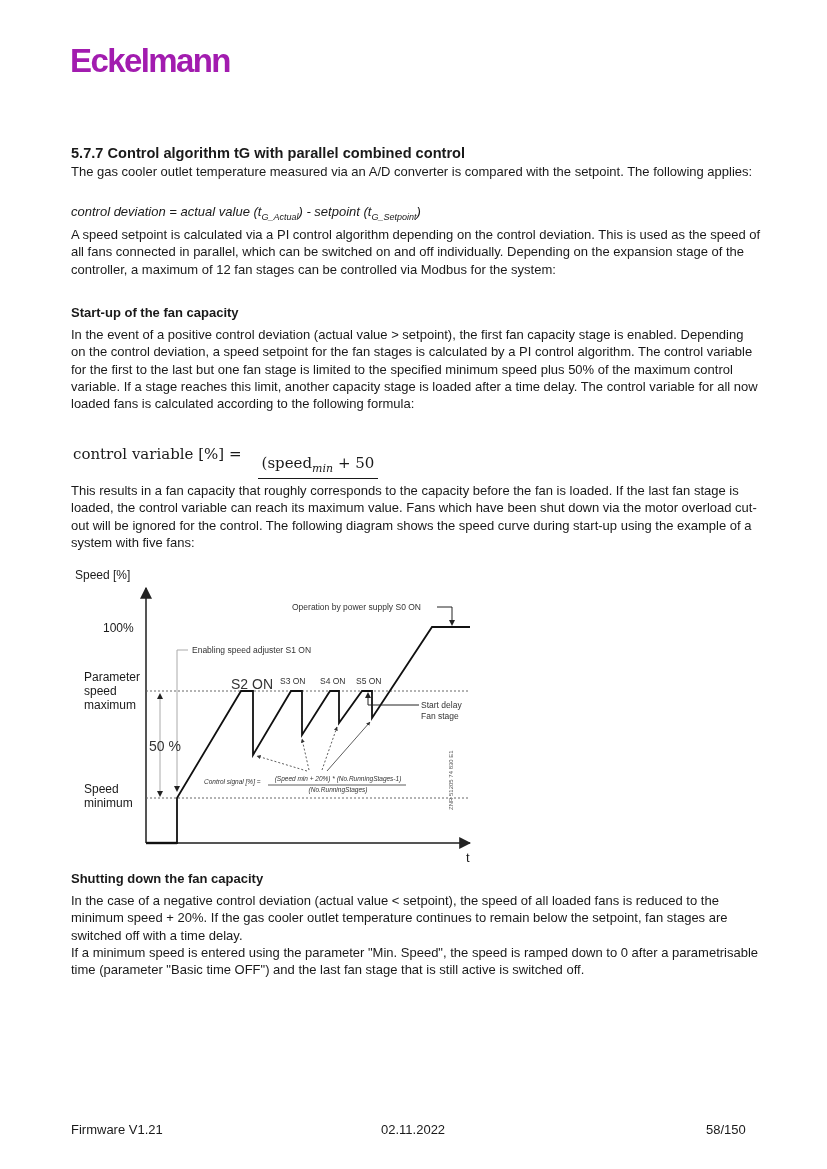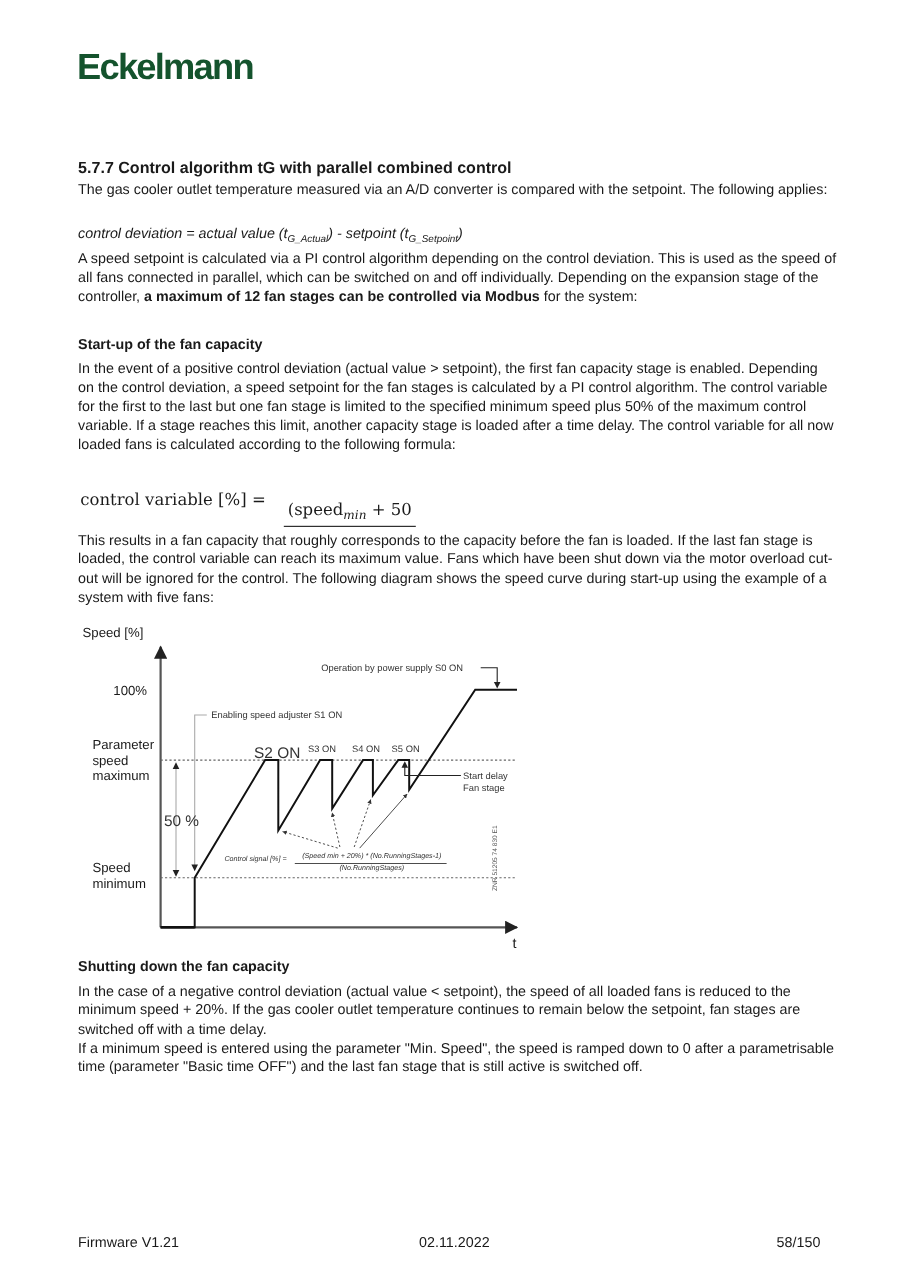--- a/index.html
+++ b/index.html
@@ -1,22 +1,22 @@
 <!DOCTYPE html>
 <html><head>
 <meta charset="utf-8">
 <style>
   html, body { margin: 0; padding: 0; background: #ffffff; }
   body { width: 827px; height: 1169px; position: relative; overflow: hidden;
          font-family: "Liberation Sans", sans-serif; color: #1a1a1a; }
   .logo { position: absolute; left: 70px; top: 42px; font-family: "Liberation Sans", sans-serif;
-          font-weight: bold; font-size: 33px; color: #14532d; letter-spacing: -1.6px; }
+          font-weight: bold; font-size: 33px; color: #a21caf; letter-spacing: -1.6px; }
   .section-title { position: absolute; left: 71px; top: 145px; font-size: 14.6px; font-weight: bold; margin: 0; }
   .p { position: absolute; left: 71px; width: 690px; font-size: 13px; line-height: 17.3px; margin: 0; }
-  .p b { font-weight: bold; }
+  .p b { font-weight: normal; }
   .subhead { position: absolute; left: 71px; font-size: 13px; font-weight: bold; margin: 0; }
   .formula-line { position: absolute; left: 71px; top: 204px; font-size: 13px; font-style: italic; }
   .formula-line sub { font-size: 9px; }
   .math { position: absolute; left: 73px; top: 428px; font-family: "DejaVu Serif", serif; font-size: 15px;
           display: flex; align-items: center; }
   .math .lhs { margin-right: 8px; }
   .frac { display: inline-flex; flex-direction: column; align-items: center; margin-left: 8px; margin-top: 26px; }
   .frac .num { padding: 0 4px 3px 4px; }
   .frac .num sub { font-style: italic; font-size: 11px; }
   .frac .bar { height: 1px; background: #1a1a1a; align-self: stretch; }

